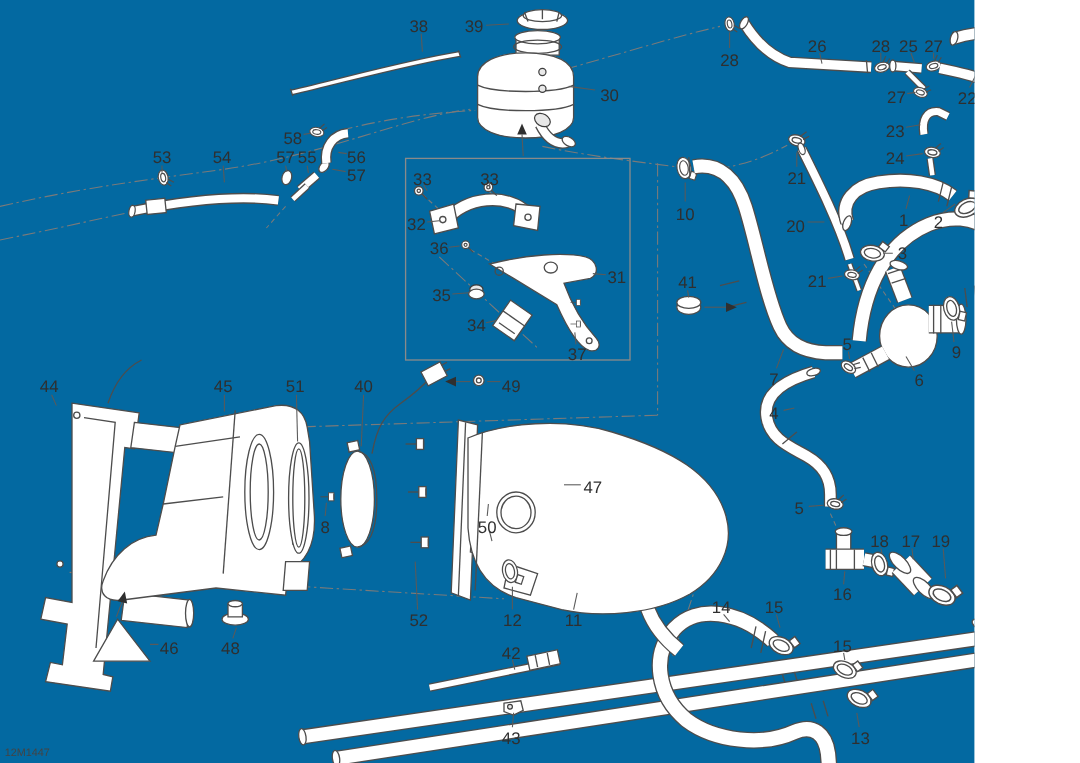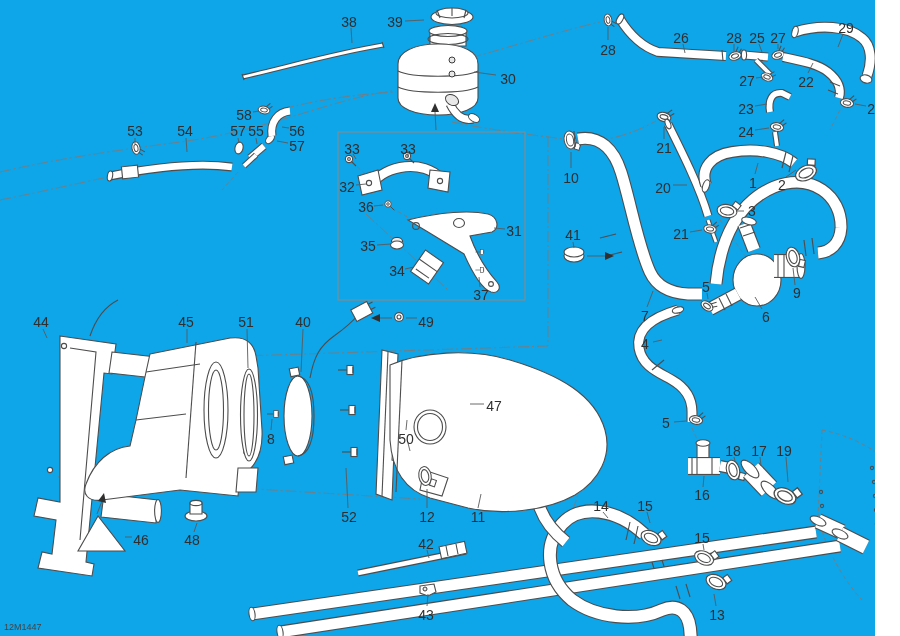--- a/index.html
+++ b/index.html
@@ -1,16 +1,16 @@
 <!DOCTYPE html>
 <html><head>
 <meta charset="utf-8">
 <style>
   html,body{margin:0;padding:0;background:#fff;}
-  .stage{width:875px;height:636px;position:relative;background:#0ea5e9;overflow:hidden;
+  .stage{width:812px;height:636px;position:relative;background:#0369a1;overflow:hidden;
          font-family:"Liberation Sans",sans-serif;}
   svg{display:block;}
   .art{stroke:#4d4d4d;stroke-width:1.1;fill:none;}
   .artf{stroke:#4d4d4d;stroke-width:1.1;fill:#fff;}
   .dark{stroke:#3c3c3c;stroke-width:1;fill:#e8e8e8;}
   .tube{stroke:#4d4d4d;fill:none;}
   .tube-core{stroke:#fff;fill:none;}
   .phantom{stroke:#7a7a7a;stroke-width:0.9;fill:none;stroke-dasharray:11 3 2 3;}
   .dashed{stroke:#7a7a7a;stroke-width:0.9;fill:none;stroke-dasharray:4 3;}
   .leader{stroke:#5a5a5a;stroke-width:0.9;fill:none;}

